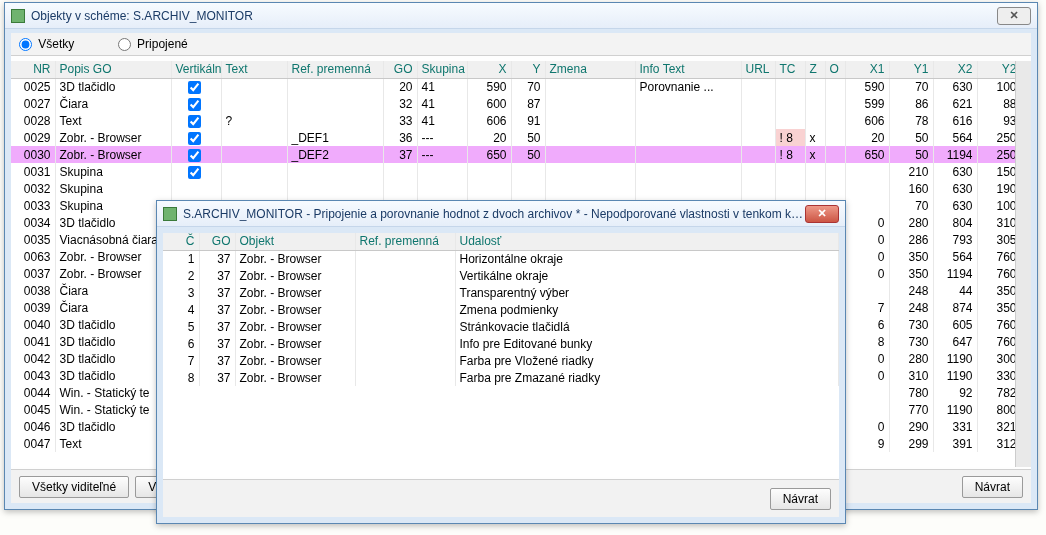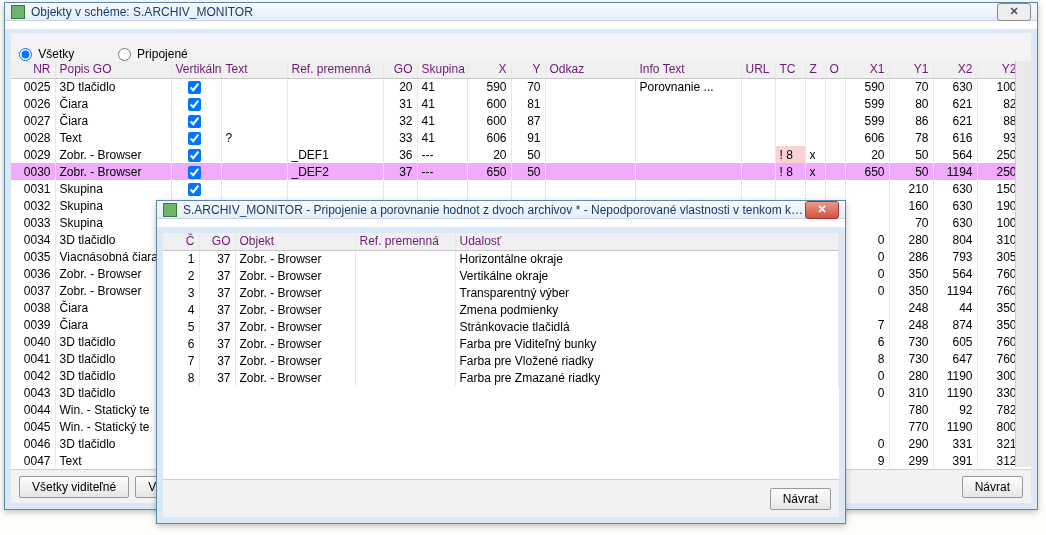--- a/index.html
+++ b/index.html
@@ -2,39 +2,39 @@
 <html><head>
 <meta charset="utf-8">
 <style>
   * { box-sizing: border-box; font-family: "Segoe UI", Tahoma, sans-serif; font-size: 12px; }
   body { margin: 0; background: #fdfdfa; width: 1046px; height: 535px; position: relative; overflow: hidden; }
   .window {
     position: absolute; background: #fff; border: 1px solid #5a87b2;
     box-shadow: 0 2px 6px rgba(0,0,0,0.25);
   }
   .titlebar {
-    height: 18px; background: linear-gradient(#f7fbff, #e6eef9);
+    height: 26px; background: linear-gradient(#f7fbff, #e6eef9);
     border-bottom: 1px solid #c5d6ea; display: flex; align-items: center;
     padding: 0 6px;
   }
   .titlebar .icon { width: 14px; height: 14px; margin-right: 6px; background: #6fb36f; border: 1px solid #3a7a3a; }
   .titlebar .title { flex: 1; color: #1b3b66; font-size: 12px; white-space: nowrap; overflow: hidden; text-overflow: ellipsis; }
   .close-btn {
     width: 34px; height: 18px; border: 1px solid #a33; border-radius: 3px;
     background: linear-gradient(#e98, #c54); color: #fff; text-align: center;
     line-height: 15px; font-weight: bold; font-size: 11px; cursor: pointer;
   }
   .close-btn.plain { background:#eee; border:1px solid #888; color:#555; }
   .content { position:absolute; top:26px; left:0; right:0; bottom:0; background:#fefefe; border:6px solid #dbe8f6; border-top-width:4px;}
-  .radiorow { padding: 14px 8px; border-bottom:1px solid #d0d0d0; background:#f3f3f3;}
+  .radiorow { padding: 4px 8px; border-bottom:1px solid #d0d0d0; background:#f3f3f3;}
   .radiorow label { margin-right: 40px; }
   .grid { position:absolute; top:28px; left:0; right:16px; bottom:36px; overflow:hidden; background:#fff; }
   table { border-collapse: collapse; width: 100%; table-layout: fixed; }
   th, td { padding: 1px 4px; text-align: left; white-space: nowrap; overflow: hidden; height:17px; border-right:1px solid #e8e8e8;}
-  th { background:#f0f0f0; border-bottom:1px solid #c8c8c8; font-weight:normal; color:#701a75; position:sticky; top:0;}
+  th { background:#f0f0f0; border-bottom:1px solid #c8c8c8; font-weight:normal; color:#0f766e; position:sticky; top:0;}
   .num { text-align:right; }
   tr.sel td { background:#f0abfc; }
   .chk { text-align:center; }
   .tc-warn { background:#f9d2d2; }
   .scrollbar-v { position:absolute; top:28px; right:0; bottom:36px; width:16px; background:#e9e9e9; border-left:1px solid #ccc;}
   .buttons { position:absolute; left:0; right:0; bottom:0; height:34px; background:#f2f2f2; border-top:1px solid #d0d0d0; display:flex; align-items:center; padding:0 8px; gap:6px;}
   .btn { padding:3px 12px; background:linear-gradient(#fdfdfd,#e6e6e6); border:1px solid #9a9a9a; border-radius:2px; cursor:pointer; }
   .buttons .spacer { flex:1; }
   
   .modal { left:156px; top:200px; width:690px; height:324px; z-index:10; }
@@ -86,21 +86,21 @@
             <tr id="main-head">
               <th class="num">NR</th>
               <th>Popis GO</th>
               <th>Vertikálne</th>
               <th>Text</th>
               <th>Ref. premenná</th>
               <th class="num">GO</th>
               <th>Skupina</th>
               <th class="num">X</th>
               <th class="num">Y</th>
-              <th>Odkaz</th>
+              <th>Zmena</th>
               <th>Info Text</th>
               <th>URL</th>
               <th>TC</th>
               <th>Z</th>
               <th>O</th>
               <th class="num">X1</th>
               <th class="num">Y1</th>
               <th class="num">X2</th>
               <th class="num">Y2</th>
             </tr>
@@ -121,41 +121,20 @@
               <td></td>
               <td></td>
               <td></td>
               <td></td>
               <td class="num">590</td>
               <td class="num">70</td>
               <td class="num">630</td>
               <td class="num">100</td>
             </tr>
             <tr>
-              <td class="num">0026</td>
-              <td>Čiara</td>
-              <td class="chk"><input type="checkbox" checked="" style=""></td>
-              <td></td>
-              <td></td>
-              <td class="num">31</td>
-              <td>41</td>
-              <td class="num">600</td>
-              <td class="num">81</td>
-              <td></td>
-              <td></td>
-              <td></td>
-              <td></td>
-              <td></td>
-              <td></td>
-              <td class="num">599</td>
-              <td class="num">80</td>
-              <td class="num">621</td>
-              <td class="num">82</td>
-            </tr>
-            <tr>
               <td class="num">0027</td>
               <td>Čiara</td>
               <td class="chk"><input type="checkbox" checked="" style=""></td>
               <td></td>
               <td></td>
               <td class="num">32</td>
               <td>41</td>
               <td class="num">600</td>
               <td class="num">87</td>
               <td></td>
@@ -331,21 +310,21 @@
               <td></td>
               <td></td>
               <td></td>
               <td></td>
               <td class="num">0</td>
               <td class="num">286</td>
               <td class="num">793</td>
               <td class="num">305</td>
             </tr>
             <tr>
-              <td class="num">0036</td>
+              <td class="num">0063</td>
               <td>Zobr. - Browser</td>
               <td class="chk"></td>
               <td></td>
               <td></td>
               <td class="num"></td>
               <td></td>
               <td class="num"></td>
               <td class="num"></td>
               <td></td>
               <td></td>
@@ -661,21 +640,21 @@
               <td class="num">37</td>
               <td>Zobr. - Browser</td>
               <td></td>
               <td>Stránkovacie tlačidlá</td>
             </tr>
             <tr>
               <td class="num">6</td>
               <td class="num">37</td>
               <td>Zobr. - Browser</td>
               <td></td>
-              <td>Farba pre Viditeľný bunky</td>
+              <td>Info pre Editované bunky</td>
             </tr>
             <tr>
               <td class="num">7</td>
               <td class="num">37</td>
               <td>Zobr. - Browser</td>
               <td></td>
               <td>Farba pre Vložené riadky</td>
             </tr>
             <tr>
               <td class="num">8</td>

